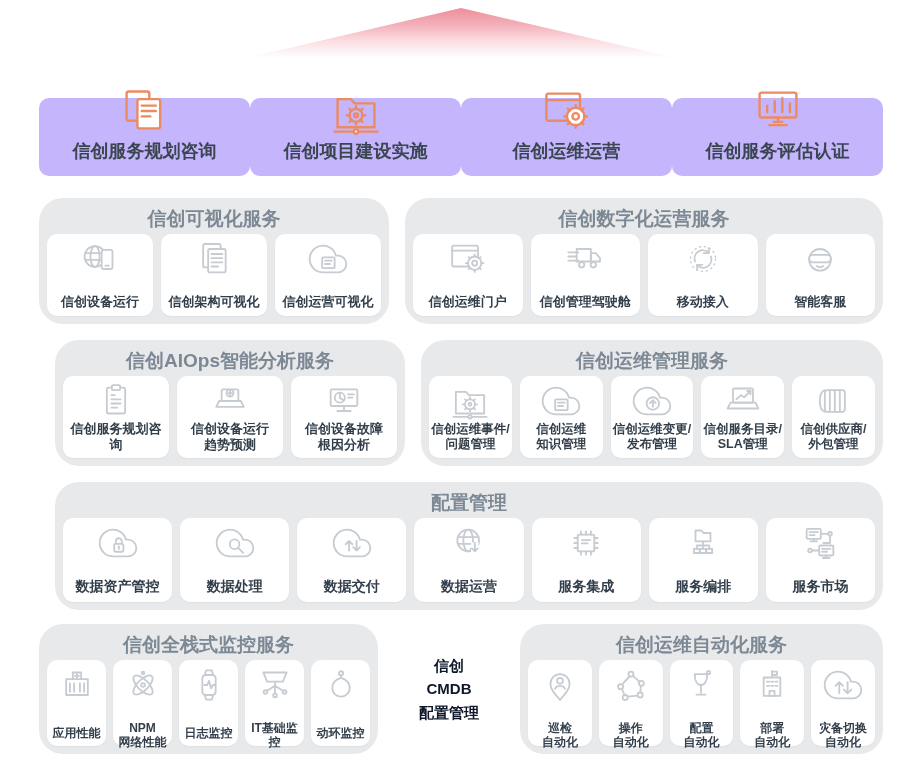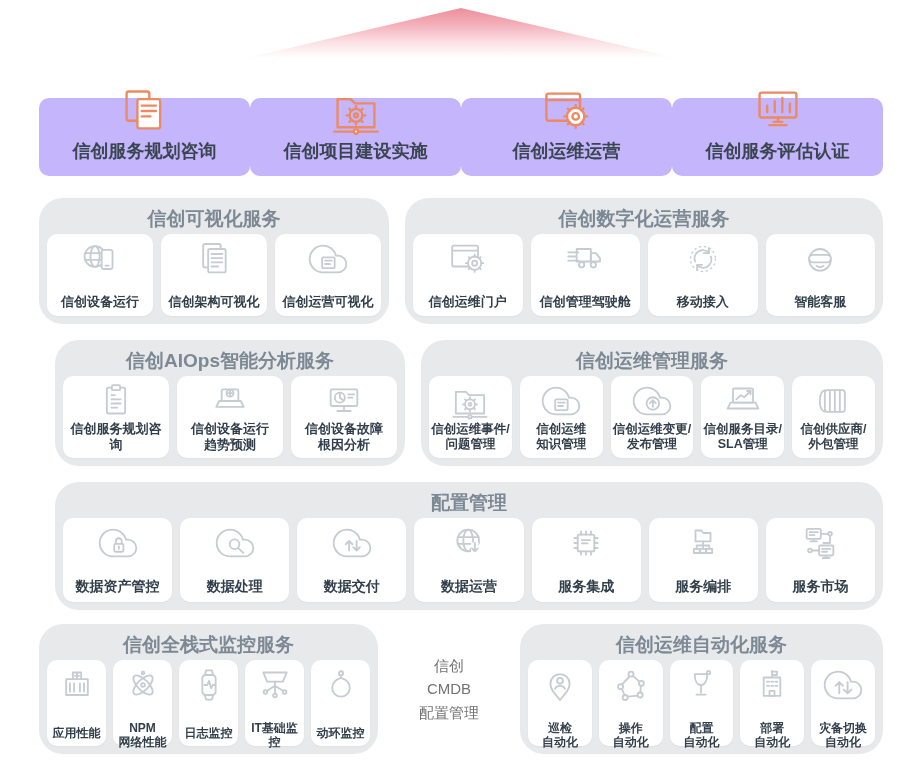--- a/index.html
+++ b/index.html
@@ -50,21 +50,21 @@
   }
   .small-cards .card-label{font-size:12.5px;}
   .cards7 .card{height:84px;}
   .cards7 .card-label{font-size:14px;font-family:Liberation Serif, serif;}
   
   .bottom-row{display:flex;margin-top:14px;}
   .w-monitor{width:339px;flex:0 0 auto;}
   .w-auto{width:363px;flex:0 0 auto;}
   .cmdb{
     flex:1;display:flex;align-items:center;justify-content:center;
-    font-size:15px;font-weight:normal;color:#737373;text-align:center;
+    font-size:15px;font-weight:bold;color:#0f172a;text-align:center;
     line-height:1.55;white-space:pre-line;
   }
   .bottom-row .cards{gap:7px;}
   .bottom-row .card{height:86px;gap:16px;}
   .bottom-row .card-label{font-size:12px;}
   .defs{position:absolute;width:0;height:0;overflow:hidden;}
 </style>
 </head>
 <body>
 

